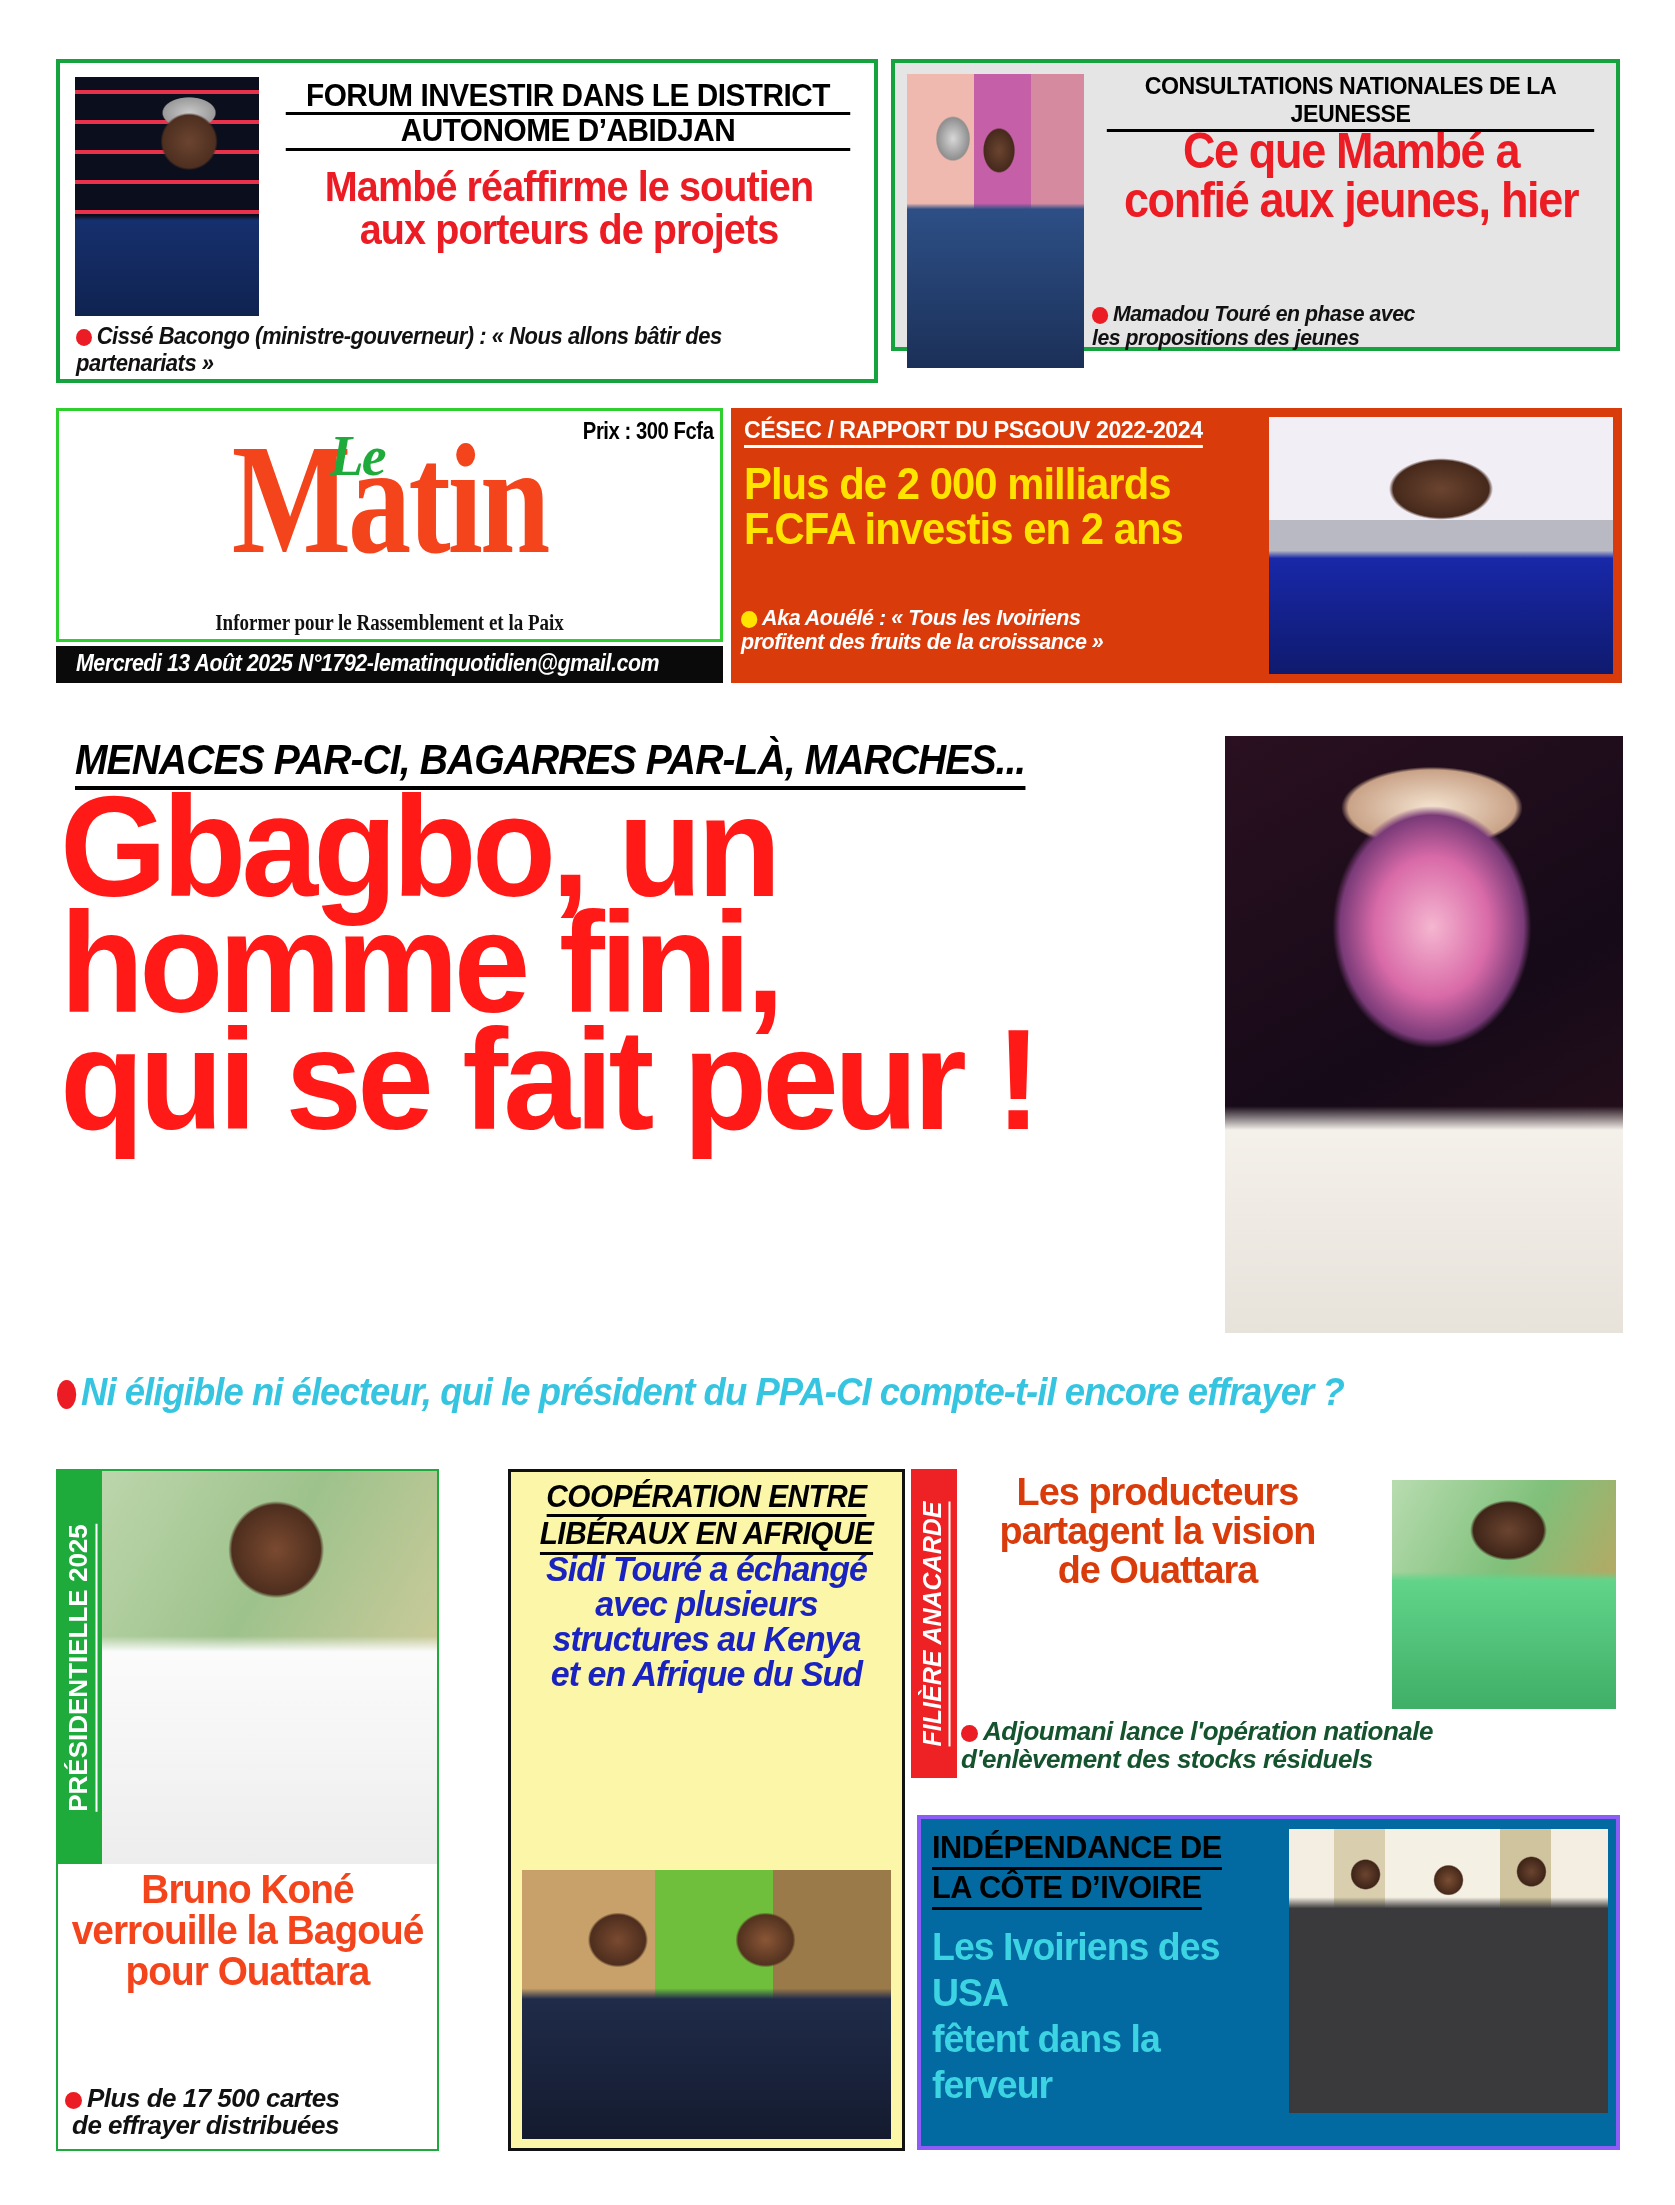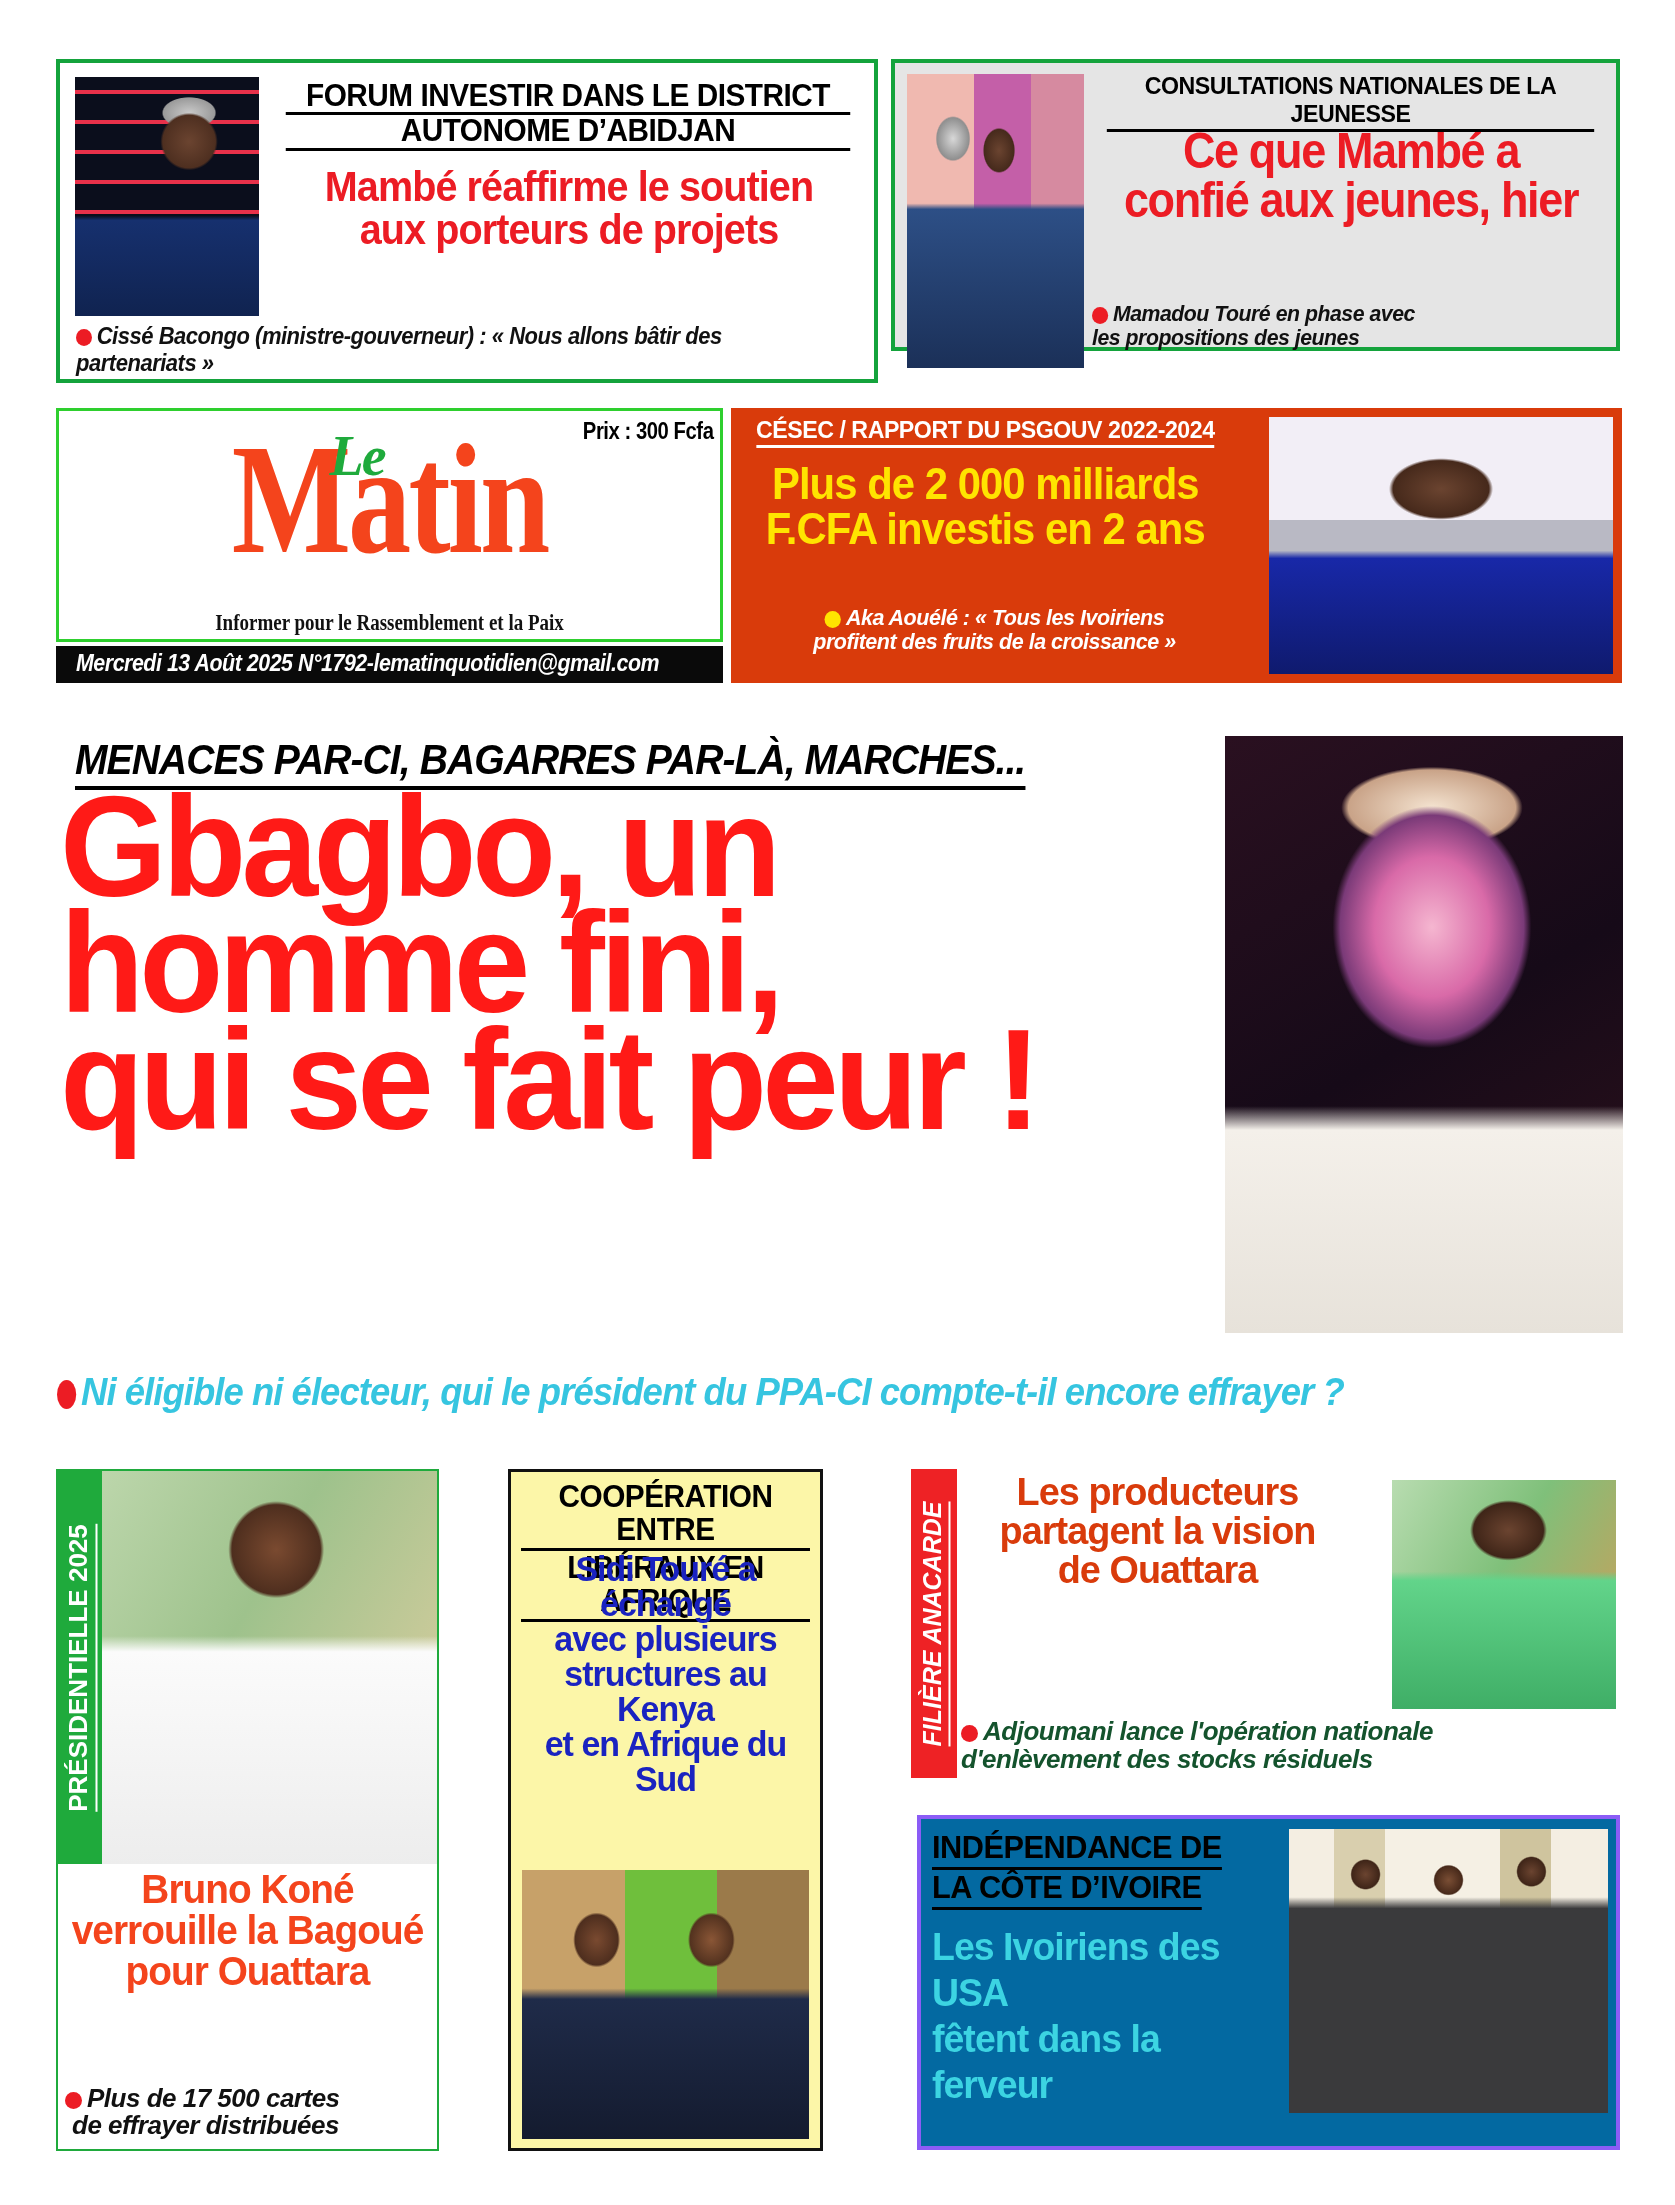--- a/index.html
+++ b/index.html
@@ -65,21 +65,21 @@
        font-size:56px;color:#22a council;color:#1faa3c;letter-spacing:-2px;z-index:3;text-align:right;}
   #mast-slogan{position:absolute;left:0;right:0;bottom:6px;text-align:center;
        font-family:"Liberation Serif", serif;font-weight:bold;font-size:19px;color:#111;
        letter-spacing:0px;transform:scaleY(1.25);}
   #p-dateline{left:56px;top:646px;width:667px;height:37px;background:#0a0a0a;}
   #dateline-txt{position:absolute;left:20px;top:4px;font-style:italic;font-weight:bold;
        font-size:23px;color:#fff;letter-spacing:-0.5px;
        transform:scaleX(.93);transform-origin:left top;}
 
   
-  #p-cesec{left:731px;top:408px;width:891px;height:275px;background:#d93b0b;text-align:center;}
+  #p-cesec{left:731px;top:408px;width:891px;height:275px;background:#d93b0b;}
   #cesec-kicker{left:13px;top:8px;width:508px;font-weight:bold;font-size:24.4px;
        color:#fff;letter-spacing:-0.5px;transform:scaleX(.95);transform-origin:left top;}
   #cesec-kicker .ul-text{border-bottom:3px solid #fff;}
   #cesec-title{left:13px;top:54px;width:508px;color:#ffe400;font-weight:bold;
        font-size:44px;line-height:1.02;letter-spacing:-1px;
        transform:scaleX(.95);transform-origin:left top;}
   #cesec-sub{left:10px;top:198px;width:528px;font-style:italic;font-weight:bold;
        font-size:22.4px;line-height:1.08;color:#fff;letter-spacing:-0.5px;
        transform:scaleX(.96);transform-origin:left top;}
   #cesec-photo{right:9px;top:9px;width:344px;height:257px;position:absolute;}
@@ -106,22 +106,22 @@
         color:#fff;font-weight:bold;font-size:26px;letter-spacing:0px;
         border-bottom:2.5px solid #fff;padding-bottom:2px;}
   #bl-photo{position:absolute;left:44px;top:0;right:0;height:393px;}
   #bl-title{position:absolute;left:5px;top:398px;right:5px;text-align:center;
         color:#f4441c;font-weight:bold;font-size:40px;line-height:1.02;
         letter-spacing:-1px;transform:scaleX(.97);transform-origin:center top;}
   #bl-sub{position:absolute;left:7px;bottom:9px;right:5px;font-style:italic;
         font-weight:bold;font-size:26px;line-height:1.06;color:#111;letter-spacing:-0.5px;}
 
   
-  #p-bm{left:508px;top:1469px;width:315px;height:682px;
-        border:3.5px solid #111;background:#fcf6a8;}
+  #p-bm{left:508px;top:1469px;width:397px;height:682px;
+        border:3.5px solid #111;background:#fcf6a8;font-style:italic;}
   #bm-kicker{position:absolute;left:4px;top:8px;right:4px;text-align:center;
         font-weight:bold;font-size:31px;line-height:1.08;color:#000;letter-spacing:-0.5px;
         transform:scaleX(.96);transform-origin:center top;}
   #bm-title{position:absolute;left:4px;top:79px;right:4px;text-align:center;
         color:#1a23c0;font-weight:bold;font-size:35px;line-height:1.0;
         letter-spacing:-1px;transform:scaleX(.97);transform-origin:center top;}
   #bm-photo{position:absolute;left:11px;bottom:9px;right:11px;height:269px;}
 
   
   #p-brt{left:911px;top:1469px;width:710px;height:329px;background:#fff;}

